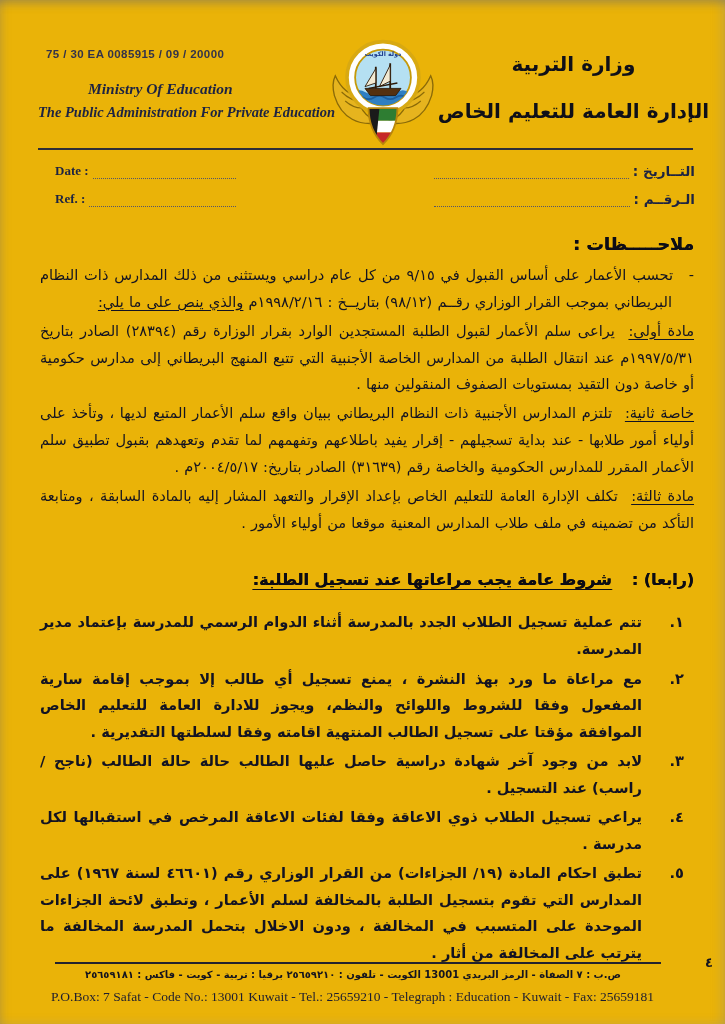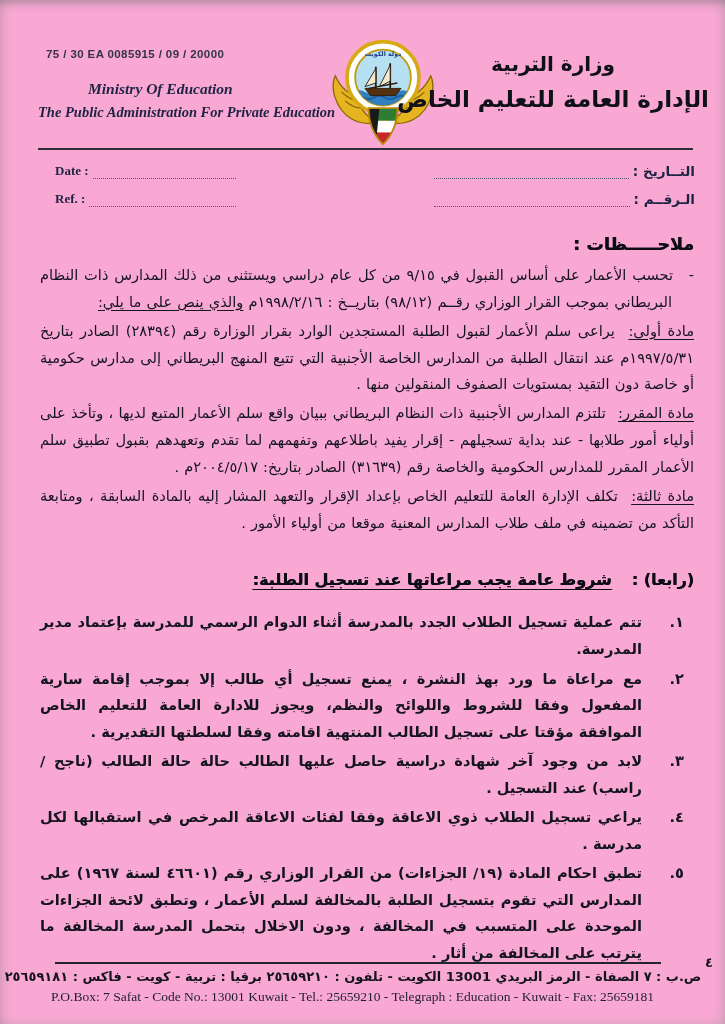--- a/index.html
+++ b/index.html
@@ -1,37 +1,37 @@
 <!DOCTYPE html>
 <html lang="ar"><head>
 <meta charset="utf-8">
 <style>
   * { margin:0; padding:0; box-sizing:border-box; }
   html,body { width:725px; }
   .page {
     position:relative; width:725px; height:1024px;
-    background:#f9a8d4;
+    background:#eab308;
     font-family:"DejaVu Sans", sans-serif;
     color:#141420; overflow:hidden;
     box-shadow: inset 0 12px 10px -9px rgba(110,110,110,.55),
                 inset 12px 0 10px -10px rgba(120,120,120,.35),
                 inset -12px 0 12px -10px rgba(140,140,140,.40),
                 inset 0 -10px 10px -9px rgba(150,150,150,.30);
   }
   
   .serial { position:absolute; left:46px; top:48px;
     font:bold 11.5px "Liberation Sans", sans-serif; color:#33334a; letter-spacing:.4px; }
   .min-en { position:absolute; left:88px; top:80px;
     font:italic bold 15.5px "Liberation Serif", serif; color:#1d2342; }
   .dept-en { position:absolute; left:38px; top:104px;
     font:italic bold 14.5px "Liberation Serif", serif; color:#1d2342;text-align:right; }
   .emblem { position:absolute; left:329px; top:34px; width:108px; height:116px; }
   .ar-head { position:absolute; right:16px; top:52px; text-align:center; direction:rtl; color:#101018; }
   .ar-head .l1 { font-size:20px; font-weight:bold; letter-spacing:1px; }
-  .ar-head .l2 { font-size:23px; font-weight:bold; margin-top:10px; letter-spacing:.5px; }
+  .ar-head .l2 { font-size:20px; font-weight:bold; margin-top:23px; letter-spacing:.5px; }
   .header-rule { position:absolute; top:148px; left:38px; right:32px;
     border-top:2.2px solid #2e2e38; }
   
   .meta-row { position:absolute; left:55px; right:30px; display:flex;
     justify-content:space-between; align-items:center; }
   .meta-row.r1 { top:163px; } .meta-row.r2 { top:191px; }
   .m-en { display:flex; align-items:flex-end; width:185px;
     font:bold 13px "Liberation Serif", serif; color:#1d2342; }
   .m-ar { display:flex; align-items:flex-end; width:265px; direction:rtl;
     font-weight:bold; font-size:13.5px; color:#1d2342; }
@@ -53,21 +53,21 @@
   .cond-list { margin-top:20px; }
   .cond { position:relative; padding-right:52px; margin-bottom:3px;
     font-size:14.6px; font-weight:bold; line-height:1.82; text-align:justify; color:#131322; }
   .cond .num { position:absolute; right:10px; top:0; }
   
   .footer-rule { position:absolute; left:55px; width:606px; top:962px;
     border-top:2.4px solid #23232e; }
   .page-num { position:absolute; right:12px; top:955px;
     font-size:13px; font-weight:bold; }
   .foot-ar { position:absolute; top:969px; left:1px; right:20px; text-align:center;
-    direction:rtl; font-size:13px; font-weight:bold; color:#14141f; }
+    direction:rtl; font-size:10px; font-weight:bold; color:#14141f; }
   .foot-en { position:absolute; top:989px; left:0; right:20px; text-align:center;
     font:13.5px "Liberation Serif", serif; color:#1d1d30; }
 </style>
 </head>
 <body>
 
 <div class="page">
 
   <div class="serial">75 / 30 EA 0085915 / 09 / 20000</div>
   <div class="min-en">Ministry Of Education</div>
@@ -149,21 +149,21 @@
       <span class="dash">-</span>
       <span>تحسب الأعمار على أساس القبول في ٩/١٥ من كل عام دراسي ويستثنى من ذلك المدارس ذات النظام البريطاني بموجب القرار الوزاري رقــم (٩٨/١٢) بتاريــخ : ١٩٩٨/٢/١٦م</span>
       <span class="u">والذي ينص على ما يلي:</span>
     </p>
 
     <p class="body-par article">
       <span class="art-label">مادة أولى:</span>
       <span>يراعى سلم الأعمار لقبول الطلبة المستجدين الوارد بقرار الوزارة رقم (٢٨٣٩٤) الصادر بتاريخ ١٩٩٧/٥/٣١م عند انتقال الطلبة من المدارس الخاصة الأجنبية التي تتبع المنهج البريطاني إلى مدارس حكومية أو خاصة دون التقيد بمستويات الصفوف المنقولين منها .</span>
     </p>
     <p class="body-par article">
-      <span class="art-label">مادة المقرر:</span>
+      <span class="art-label">خاصة ثانية:</span>
       <span>تلتزم المدارس الأجنبية ذات النظام البريطاني ببيان واقع سلم الأعمار المتبع لديها ، وتأخذ على أولياء أمور طلابها - عند بداية تسجيلهم - إقرار يفيد باطلاعهم وتفهمهم لما تقدم وتعهدهم بقبول تطبيق سلم الأعمار المقرر للمدارس الحكومية والخاصة رقم (٣١٦٣٩) الصادر بتاريخ: ٢٠٠٤/٥/١٧م .</span>
     </p>
     <p class="body-par article">
       <span class="art-label">مادة ثالثة:</span>
       <span>تكلف الإدارة العامة للتعليم الخاص بإعداد الإقرار والتعهد المشار إليه بالمادة السابقة ، ومتابعة التأكد من تضمينه في ملف طلاب المدارس المعنية موقعا من أولياء الأمور .</span>
     </p>
 
     <div class="sec4">
       <span>(رابعا) :</span>
       <span class="sec4-title">شروط عامة يجب مراعاتها عند تسجيل الطلبة:</span>

